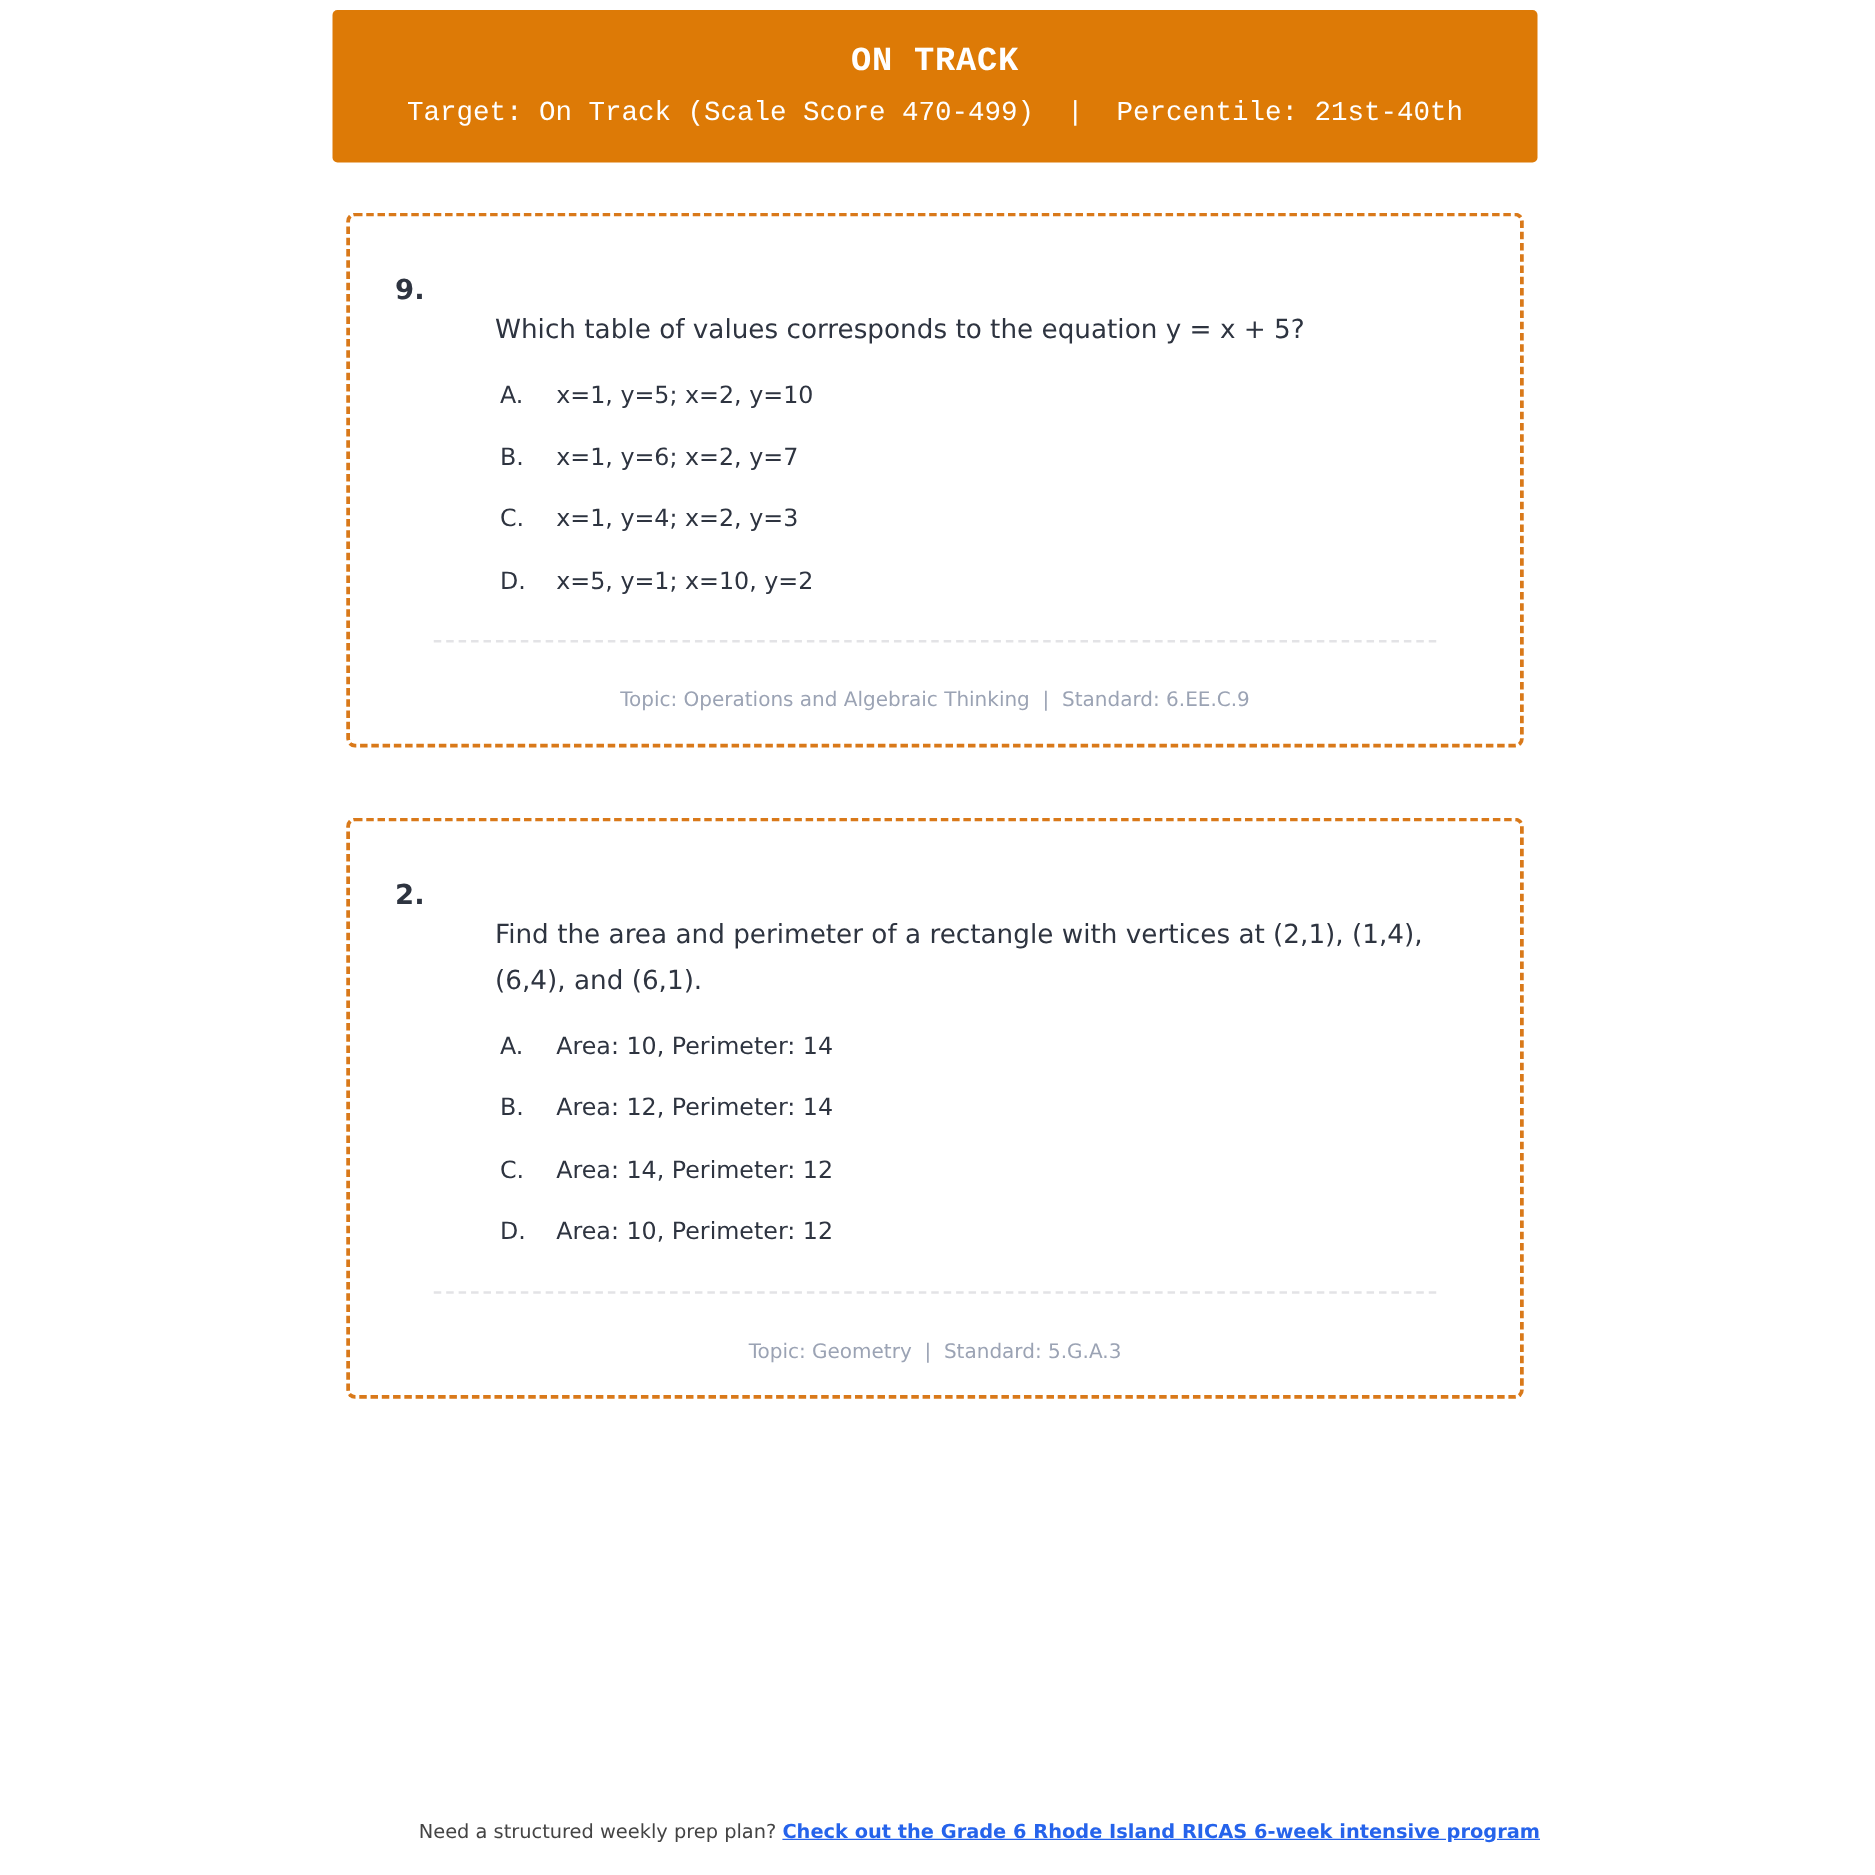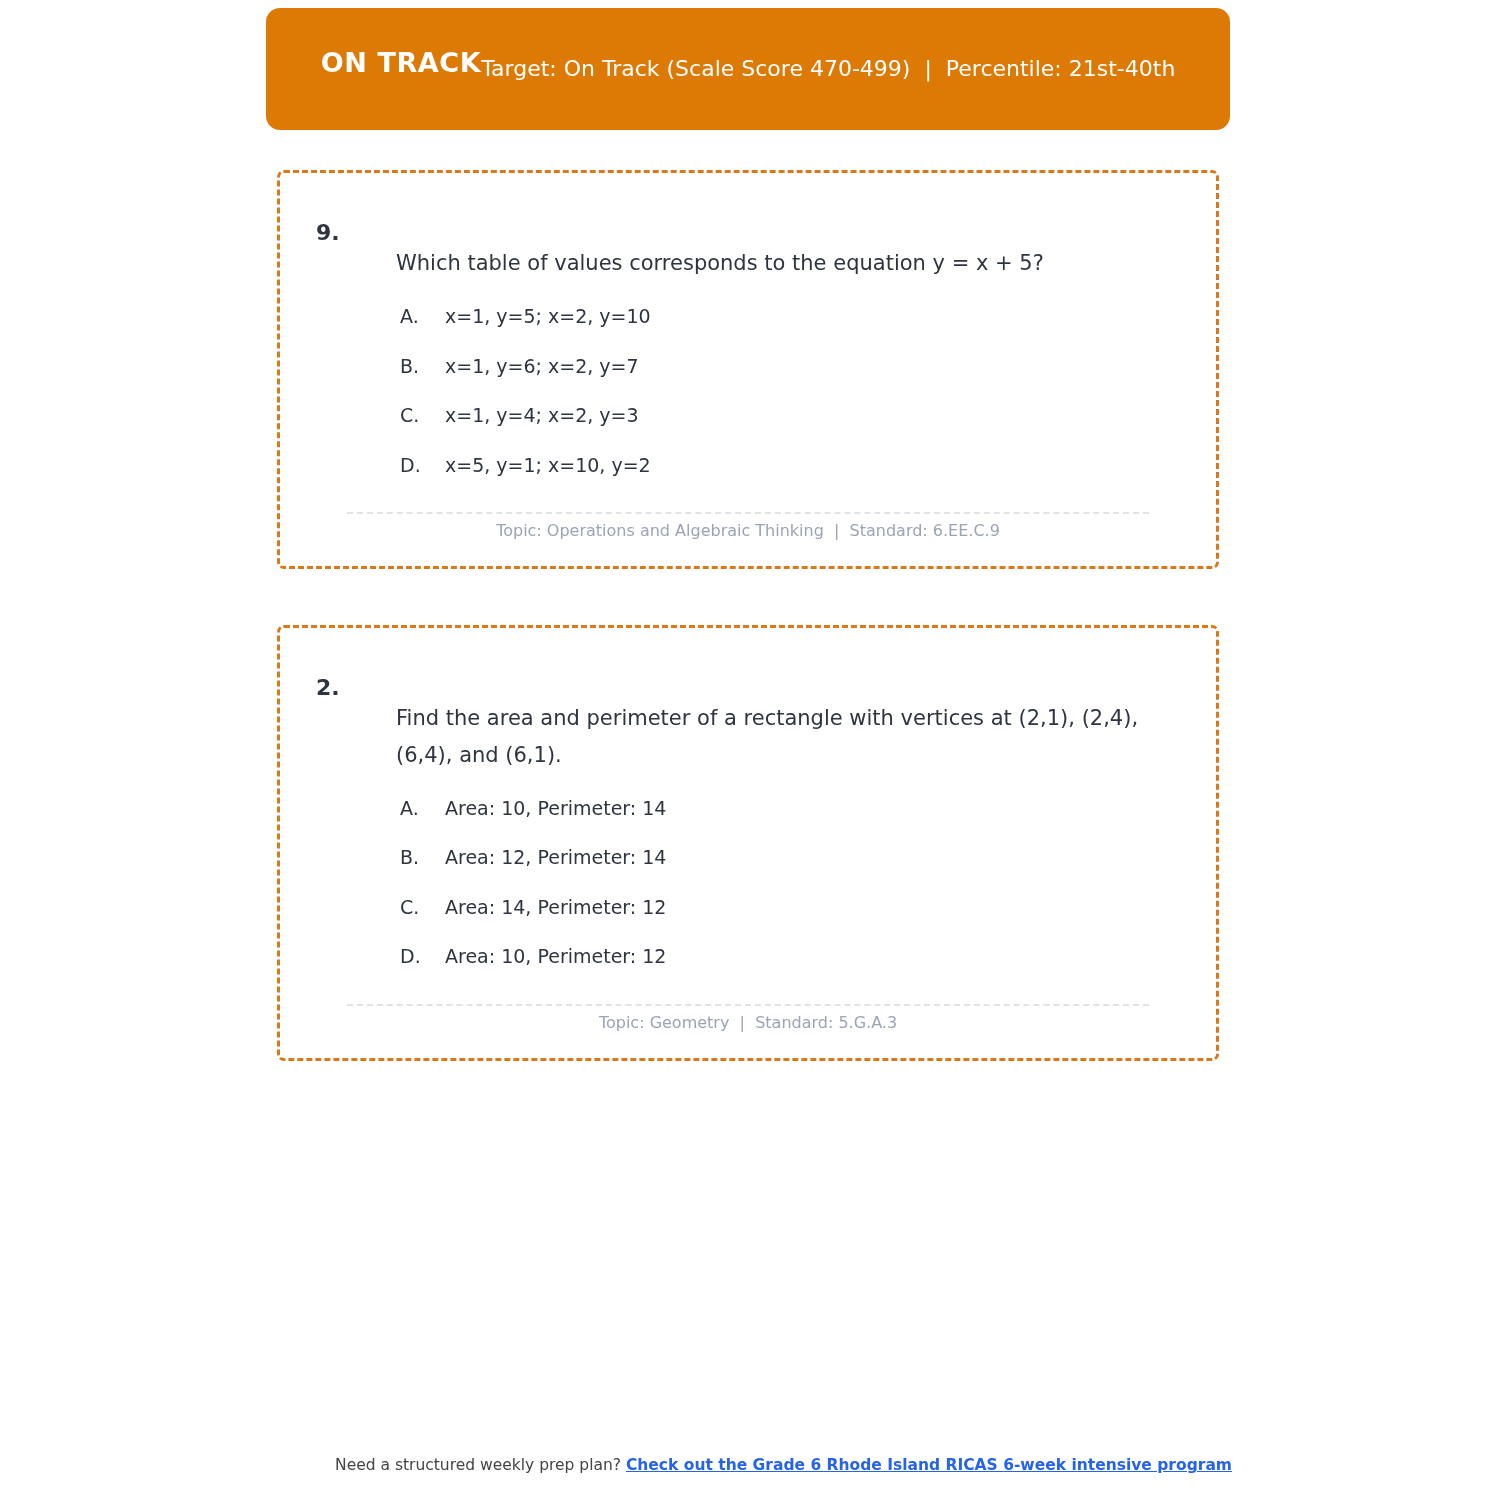--- a/index.html
+++ b/index.html
@@ -24,27 +24,28 @@
   }
 
   
   .banner {
     position: absolute;
     left: 266px;
     top: 8px;
     width: 964px;
     height: 122px;
     background: #dd7a06;
-    border-radius: 14px;
+    border-radius: 4px;
     box-sizing: border-box;
     display: flex;
-    flex-direction: row;
+    flex-direction: column;
     align-items: center;
     justify-content: center;
     color: #ffffff;
+    font-family: Liberation Mono, monospace;
   }
   .banner-title {
     font-size: 27px;
     font-weight: bold;
     letter-spacing: 0.6px;
     line-height: 1.2;
     margin-bottom: 12px;
   }
   .banner-subtitle {
     font-size: 22px;
@@ -115,21 +116,21 @@
 
   .divider {
     border: 0;
     border-top: 2px dashed #e3e3e6;
     margin: 34px 31px 0 31px;
   }
   .meta {
     text-align: center;
     font-size: 16px;
     color: #9ba3b4;
-    margin-top: 7px;
+    margin-top: 36px;
     white-space: pre;
   }
 
   
   .footer {
     position: absolute;
     left: 0;
     top: 1456px;
     width: 1232px;
     text-align: right;
@@ -178,21 +179,21 @@
           <div class="opt-text">x=5, y=1; x=10, y=2</div>
         </div>
       </div>
       <hr class="divider">
       <div class="meta">Topic: Operations and Algebraic Thinking  |  Standard: 6.EE.C.9</div>
     </div>
 
     <div class="qcard">
       <div class="qrow">
         <div class="qnum">2.</div>
-        <div class="qtext">Find the area and perimeter of a rectangle with vertices at (2,1), (2,4), (6,4), and (6,1).</div>
+        <div class="qtext">Find the area and perimeter of a rectangle with vertices at (2,1), (1,4), (6,4), and (6,1).</div>
       </div>
       <div class="options">
         <div class="option">
           <div class="opt-letter">A.</div>
           <div class="opt-text">Area: 10, Perimeter: 14</div>
         </div>
         <div class="option">
           <div class="opt-letter">B.</div>
           <div class="opt-text">Area: 12, Perimeter: 14</div>
         </div>

